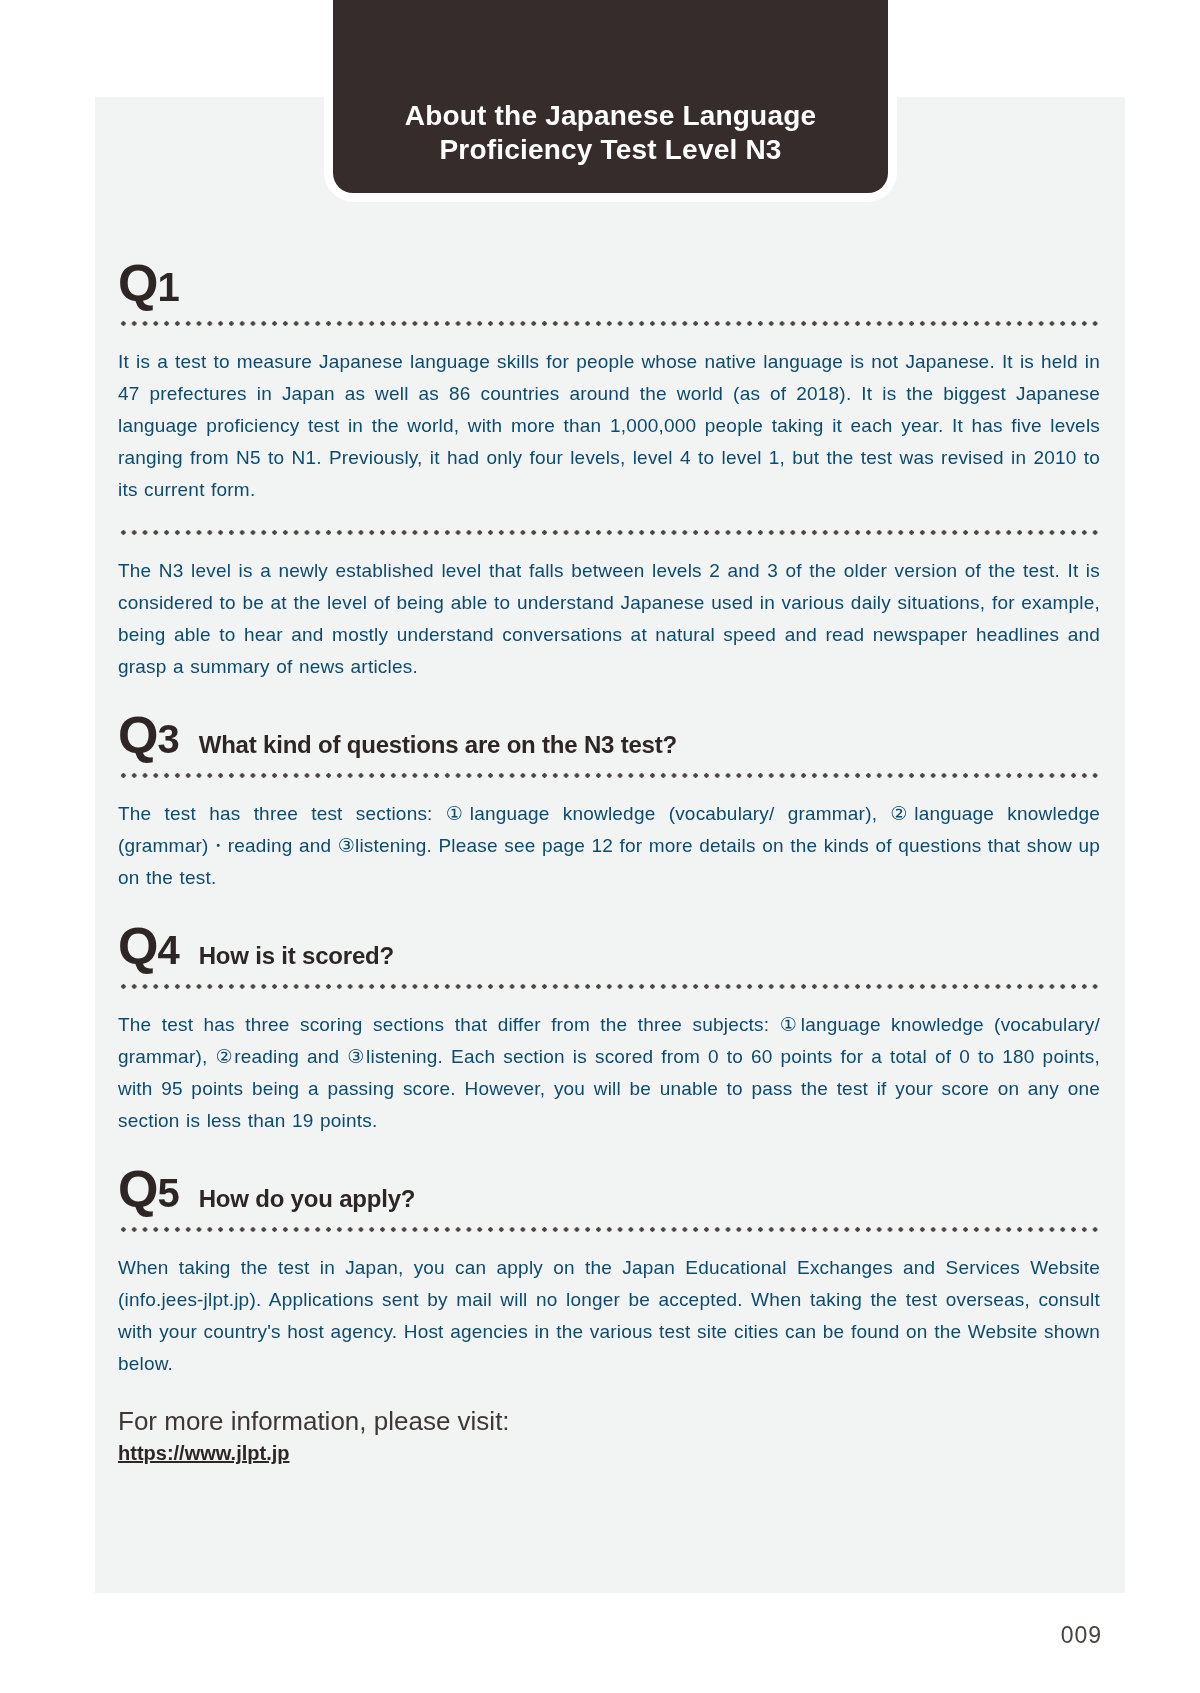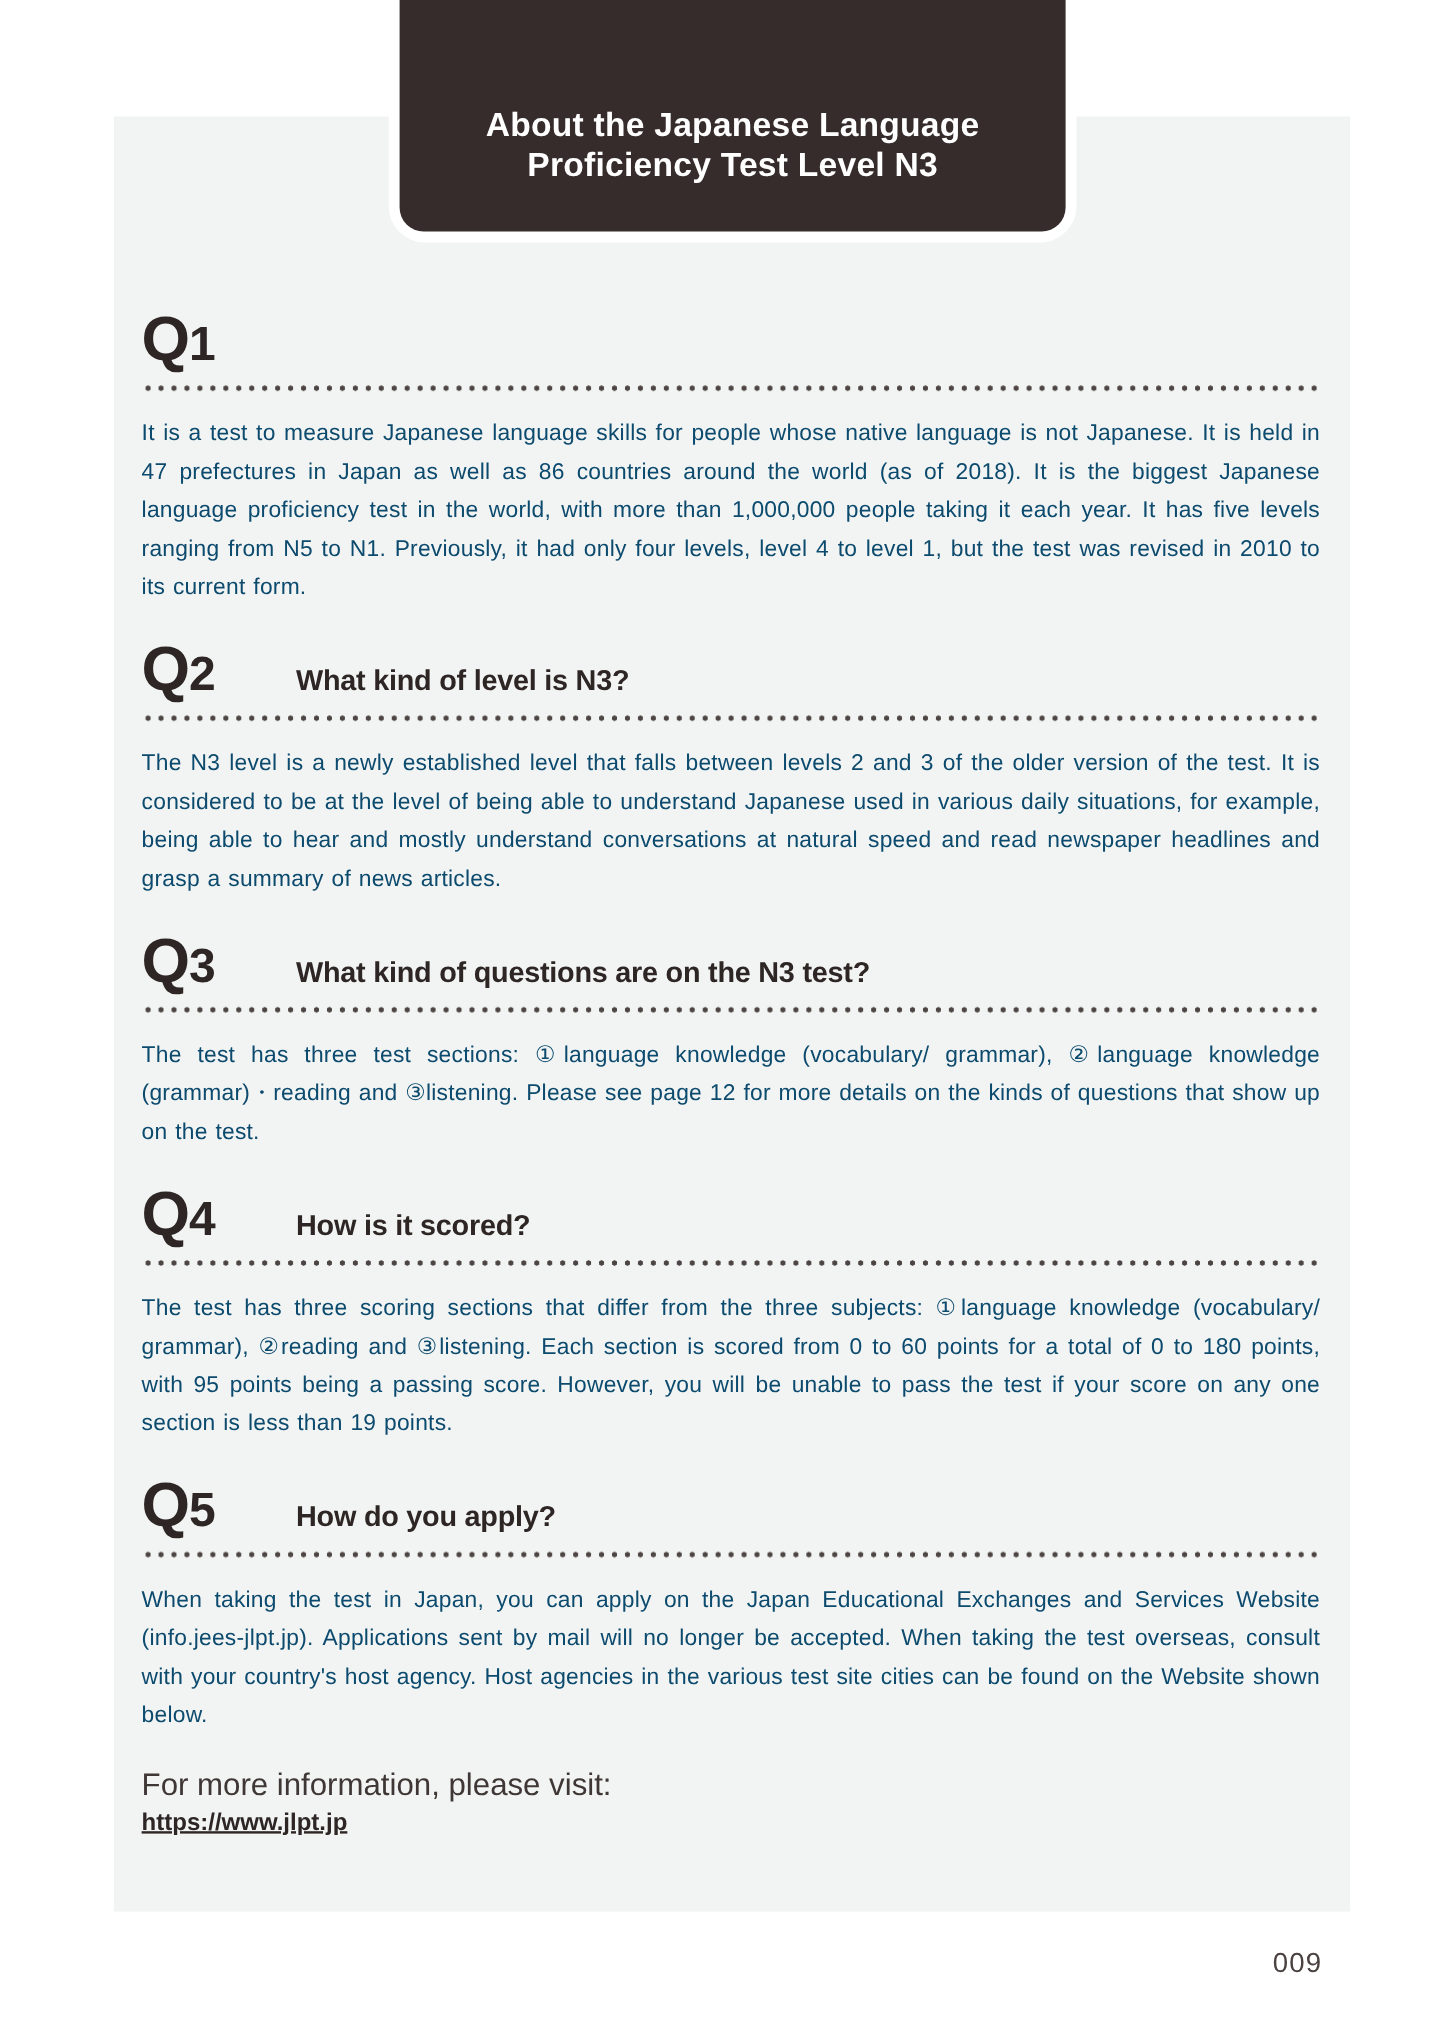--- a/index.html
+++ b/index.html
@@ -39,41 +39,40 @@
   }
   .tab {
     width: 100%;
     height: 193px;
     background: #352c2b;
     border-radius: 0 0 20px 20px;
     display: flex;
     flex-direction: column;
     justify-content: flex-end;
     align-items: center;
-    padding-bottom: 38px;
+    padding-bottom: 26px;
   }
   .tab-line {
     color: #ffffff;
     font-weight: bold;
     font-size: 28px;
     line-height: 34px;
     text-align: center;
     letter-spacing: 0.2px;
   }
 
   
   .section { margin-bottom: 24px; }
   .qrow {
     display: flex;
     align-items: baseline;
     height: 56px;
     line-height: 56px;
     color: #2d2625;
     white-space: nowrap;
-    gap: 48px;
   }
   .qnum {
     font-weight: bold;
     font-size: 52px;
     letter-spacing: -1px;
   }
   .qnum .qdigit { font-size: 40px; letter-spacing: 0; }
   .qtext {
     font-weight: bold;
     font-size: 24px;
@@ -127,24 +126,20 @@
 
     <div class="section">
       <div class="qrow">
         <span class="qnum"><span>Q</span><span class="qdigit">1</span></span>
       </div>
       <div class="dots"></div>
       <p class="para">It is a test to measure Japanese language skills for people whose native language is not Japanese. It is held in 47 prefectures in Japan as well as 86 countries around the world (as of 2018). It is the biggest Japanese language proficiency test in the world, with more than 1,000,000 people taking it each year. It has five levels ranging from N5 to N1. Previously, it had only four levels, level 4 to level 1, but the test was revised in 2010 to its current form.</p>
     </div>
 
     <div class="section">
-      <div class="qrow">
-        <span class="qnum"><span>Q</span><span class="qdigit">2</span></span>
-        <span class="qtext">What kind of level is N3?</span>
-      </div>
       <div class="dots"></div>
       <p class="para">The N3 level is a newly established level that falls between levels 2 and 3 of the older version of the test. It is considered to be at the level of being able to understand Japanese used in various daily situations, for example, being able to hear and mostly understand conversations at natural speed and read newspaper headlines and grasp a summary of news articles.</p>
     </div>
 
     <div class="section">
       <div class="qrow">
         <span class="qnum"><span>Q</span><span class="qdigit">3</span></span>
         <span class="qtext">What kind of questions are on the N3 test?</span>
       </div>
       <div class="dots"></div>

